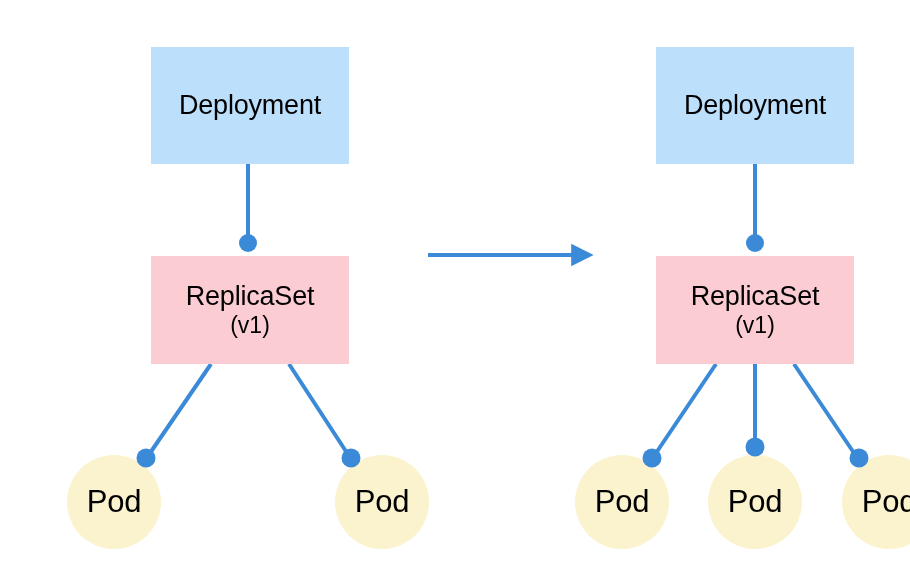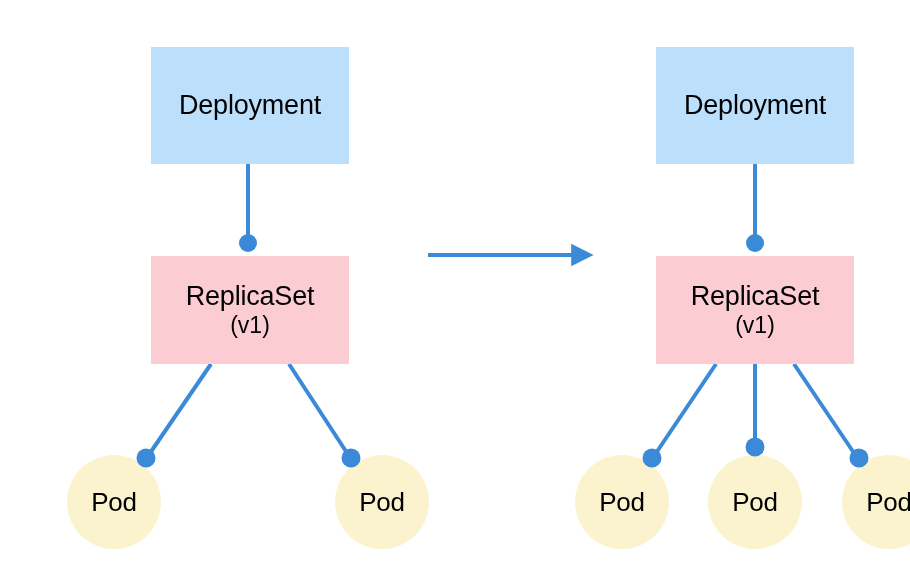--- a/index.html
+++ b/index.html
@@ -35,21 +35,21 @@
     text-align: center;
     line-height: 1.18;
     pointer-events: none;
     white-space: pre;
   }
   .label-box {
     font-size: 27px;
     letter-spacing: -0.2px;
   }
   .label-pod {
-    font-size: 26px;
+    font-size: 31px;
     letter-spacing: -0.2px;
   }
   .label-line2 {
     font-size: 23px;
   }
 </style>
 </head>
 <body>
 
 <div id="canvas">

